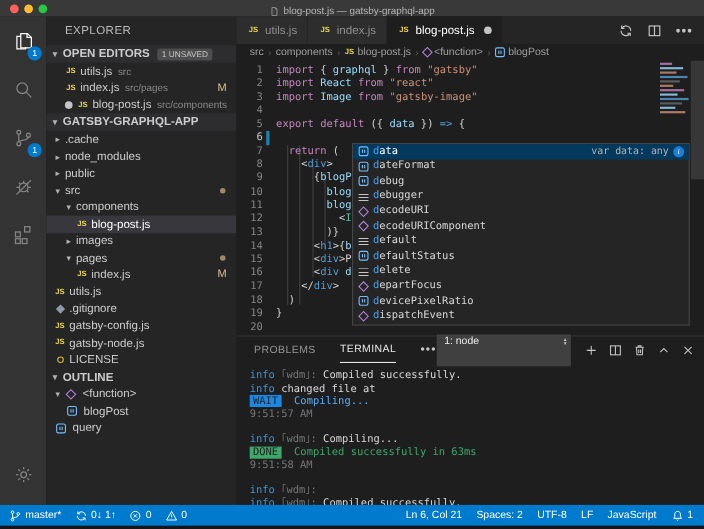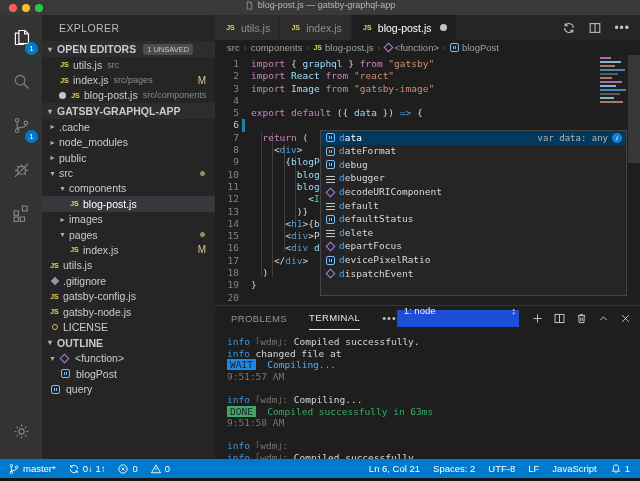--- a/index.html
+++ b/index.html
@@ -2,21 +2,21 @@
 <html><head>
 <meta charset="utf-8">
 <style>
   * { margin:0; padding:0; box-sizing:border-box; }
   html,body { width:640px; height:481px; overflow:hidden; background:#000; }
   body { font-family:"Liberation Sans", sans-serif; }
   .window { position:relative; width:640px; height:481px; background:#1e1e1e; overflow:hidden; }
 
   
   .titlebar { position:absolute; left:0; top:0; width:640px; height:15px; background:#39393a;
-    display:flex; align-items:flex-start; justify-content:center; }
+    display:flex; align-items:flex-end; justify-content:center; }
   .traffic { position:absolute; left:9px; top:3.5px; display:flex; gap:5px; }
   .tl { width:8px; height:8px; border-radius:50%; }
   .tl.r{background:#ff5f57}.tl.y{background:#febc2e}.tl.g{background:#28c840}
   .wtitle { display:flex; align-items:center; gap:4px; color:#b6b6b6; font-size:9px; }
   .wtitle svg { width:9px; height:9px; stroke:#9a9a9a; fill:none; stroke-width:1.4; }
 
   
   .activitybar { position:absolute; left:0; top:15px; width:42px; height:444px; background:#333333; }
   .act { position:relative; width:42px; height:44px; display:flex; align-items:center; justify-content:center; color:#858585; cursor:pointer; }
   .act.active { color:#ffffff; }
@@ -97,21 +97,21 @@
   .sdetail { margin-left:auto; color:#b4b4b4; font-size:9px; }
   .sinfo { flex:none; width:10px; height:10px; margin:0 4px; border-radius:50%; background:#1b80d4; color:#fff;
     font-size:7px; font-style:italic; display:flex; align-items:center; justify-content:center; font-family:"Liberation Serif",serif; }
 
   
   .panel { position:absolute; left:215px; top:305px; width:425px; height:154px; background:#1e1e1e; border-top:1px solid #333; }
   .panel-h { height:24px; display:flex; align-items:center; padding-left:16px; }
   .ptab { font-size:9.5px; color:#969696; margin-right:22px; letter-spacing:.4px; cursor:pointer; height:24px; display:flex; align-items:center; }
   .ptab.active { color:#e7e7e7; border-bottom:1px solid #e7e7e7; }
   .pmore { color:#c5c5c5; font-size:11px; letter-spacing:1px; cursor:pointer; }
-  .psel { margin-left:auto; width:128px; height:17px; background:#1d4ed8; color:#f0f0f0; font-size:9.5px;
+  .psel { margin-left:auto; width:128px; height:29px; background:#404040; color:#f0f0f0; font-size:9.5px;
     display:flex; align-items:center; padding:0 4px 15px 7px; cursor:pointer; }
   .psel .arr { margin-left:auto; display:flex; flex-direction:column; font-size:5px; line-height:4px; color:#c5c5c5; }
   .picons { display:flex; align-items:center; gap:9px; padding:0 8px 0 12px; color:#c5c5c5; }
   .picons svg { width:13px; height:13px; fill:none; stroke:currentColor; stroke-width:1.2; cursor:pointer; }
   .term { padding:6px 0 0 12px; font-family:"DejaVu Sans Mono",monospace; font-size:9.5px; line-height:11.6px; }
   .tl-row { height:11.6px; white-space:pre; }
   .ti{color:#3a96dd}.td{color:#767676}.tw{color:#d8d8d8}.tb{color:#56aef8}.tg2{color:#3da869}
   .bw { background:#1c88e5; color:#1e1e1e; padding:0 3px; }
   .bd { background:#3da869; color:#1e1e1e; padding:0 3px; }
 
@@ -426,20 +426,24 @@
           <div class="srow">
             <span class="sic var"></span>
             <span class="slabel"><span class="match">d</span>ebug</span>
           </div>
           <div class="srow">
             <span class="sic kw"></span>
             <span class="slabel"><span class="match">d</span>ebugger</span>
           </div>
           <div class="srow">
             <span class="sic fn"></span>
+            <span class="slabel"><span class="match">d</span>ecodeURI</span>
+          </div>
+          <div class="srow">
+            <span class="sic fn"></span>
             <span class="slabel"><span class="match">d</span>ecodeURIComponent</span>
           </div>
           <div class="srow">
             <span class="sic kw"></span>
             <span class="slabel"><span class="match">d</span>efault</span>
           </div>
           <div class="srow">
             <span class="sic var"></span>
             <span class="slabel"><span class="match">d</span>efaultStatus</span>
           </div>

